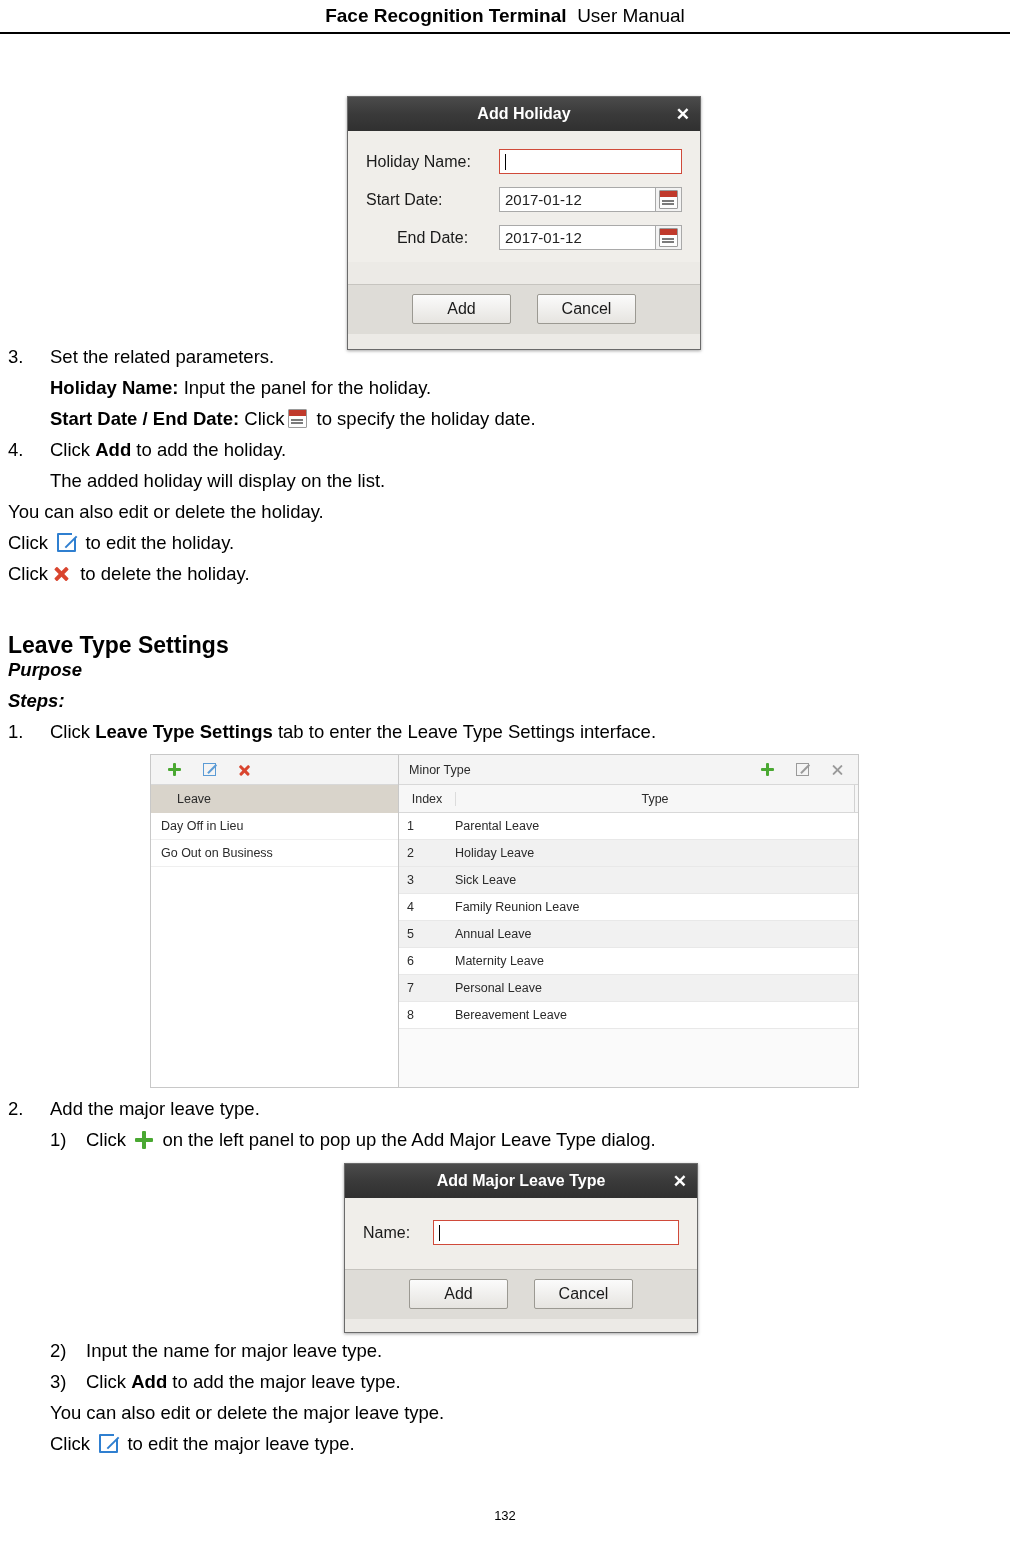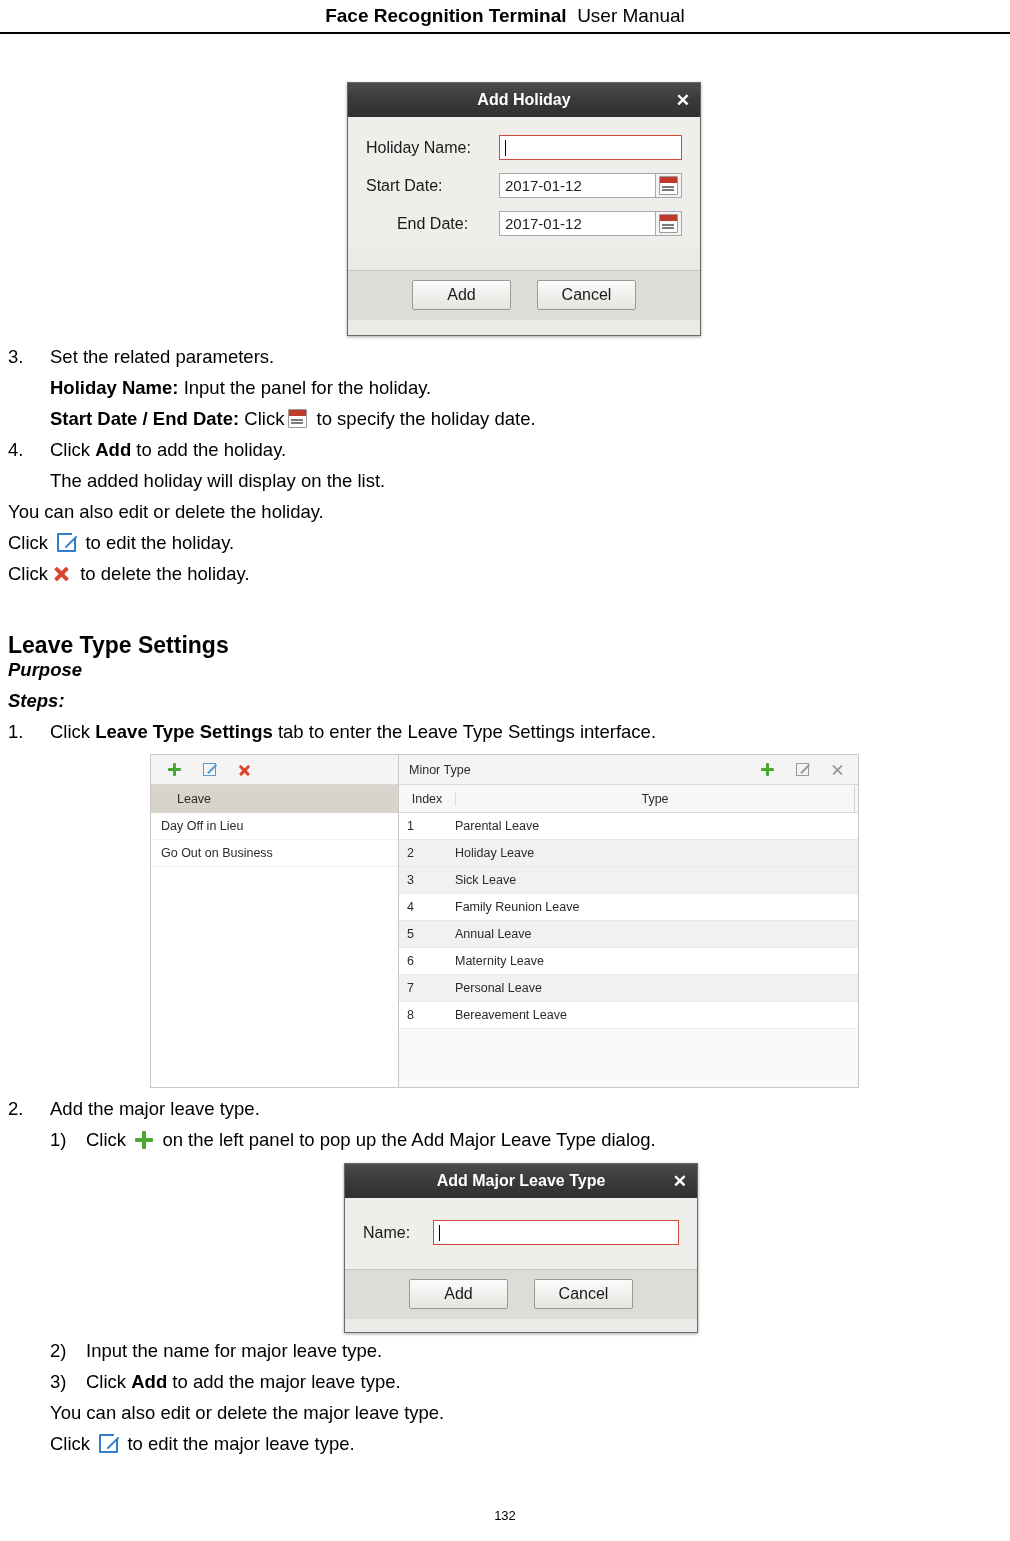--- a/index.html
+++ b/index.html
@@ -447,21 +447,21 @@
 </head>
 <body>
 
 <div class="page">
 
   <div class="header">
     <span class="bold">Face Recognition Terminal</span><span>&nbsp;&nbsp;</span><span class="light">User Manual</span>
   </div>
   <div class="header-rule"></div>
 
-  <div class="dialog" style="left:347px; top:82px; width:354px; height:254px;">
+  <div class="dialog" style="left:347px; top:96px; width:354px; height:254px;">
     <div class="dialog-title">
       <span>Add Holiday</span>
       <span class="dialog-close">✕</span>
     </div>
     <div class="dialog-body" style="padding-top:18px;">
       <div class="form-row">
         <div class="form-label">Holiday Name:</div>
         <div class="input-box">
           <span class="caret"></span>
         </div>

